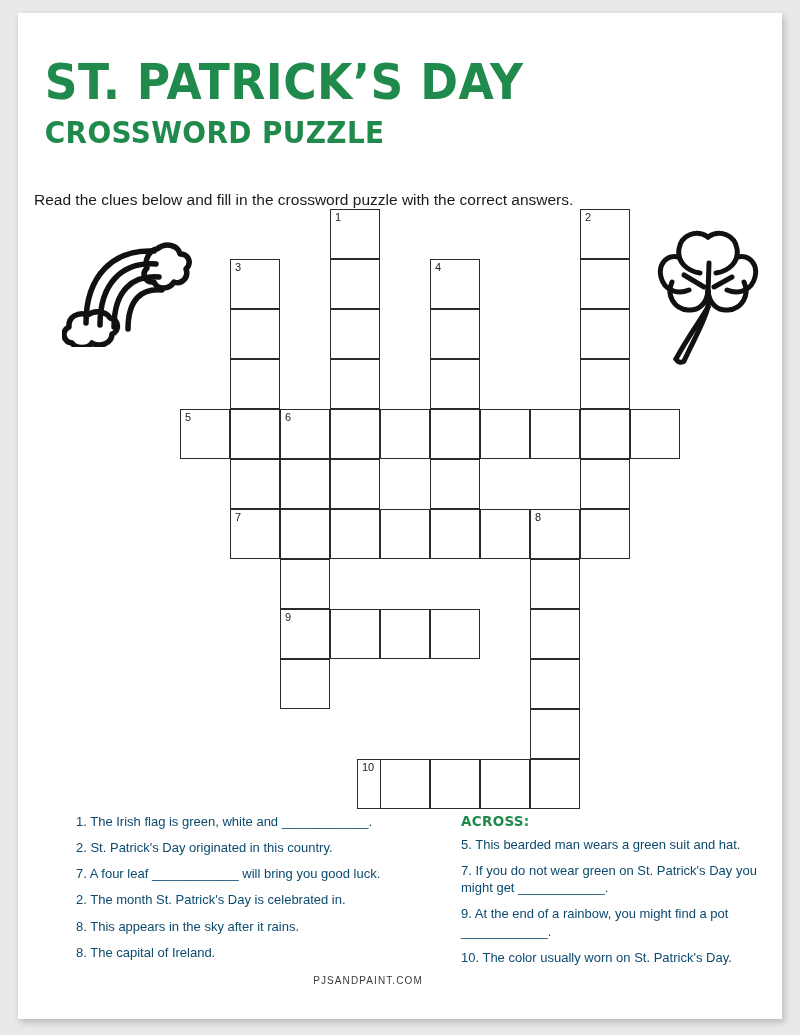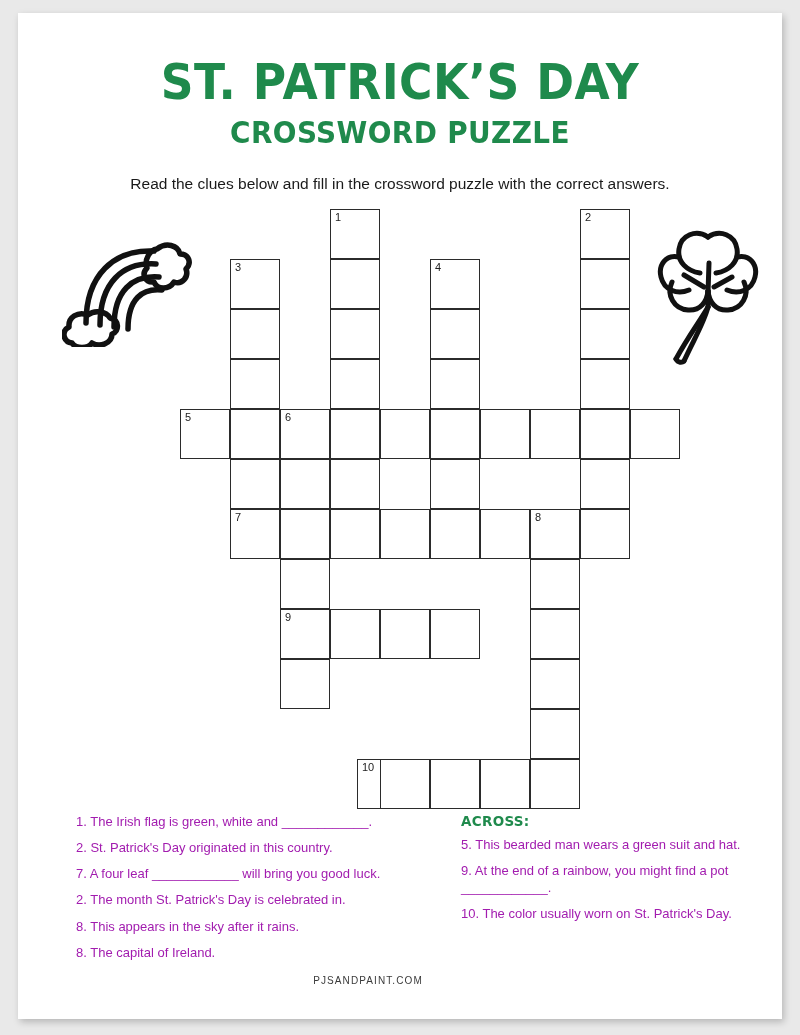--- a/index.html
+++ b/index.html
@@ -21,21 +21,20 @@
     width: 764px;
     height: 1006px;
     background: #ffffff;
     box-shadow: 2px 3px 7px rgba(0,0,0,0.22);
   }
 
   
   .header {
     position: absolute;
     left: 0; top: 0; width: 100%;
-    text-align: center;
   }
   .title-main {
     margin: 0;
     padding-top: 45px;
     font-size: 49px;
     line-height: 1.04;
     font-weight: 700;
     letter-spacing: 0.5px;
     color: #1f8a4c;
     font-family: "DejaVu Sans", sans-serif;
@@ -45,21 +44,21 @@
     margin: 0;
     padding-top: 6px;
     font-size: 30px;
     font-weight: 700;
     letter-spacing: 0.4px;
     color: #1f8a4c;
     font-family: "DejaVu Sans", sans-serif;
     transform: scaleX(0.93);
   }
   .instructions {
-    margin: 0;
+    margin: 16px;
     padding-top: 25px;
     font-size: 15.5px;
     color: #1a1a1a;
     font-family: "Liberation Sans", sans-serif;
   }
 
   
   .deco {
     position: absolute;
   }
@@ -111,21 +110,21 @@
     font-size: 13.5px;
     font-weight: 700;
     letter-spacing: 0.3px;
     color: #1f8a4c;
     font-family: "DejaVu Sans", sans-serif;
   }
   .clue-item {
     margin: 0 0 9px 0;
     font-size: 13px;
     line-height: 1.32;
-    color: #a21caf;
+    color: #0c4a6e;
     font-family: "Liberation Sans", sans-serif;
   }
 
   
   .footer {
     position: absolute;
     left: 0;
     top: 962px;
     width: 700px;
     text-align: center;
@@ -263,20 +262,21 @@
       <p class="clue-item">2. St. Patrick's Day originated in this country.</p>
       <p class="clue-item">7. A four leaf ____________ will bring you good luck.</p>
       <p class="clue-item">2. The month St. Patrick's Day is celebrated in.</p>
       <p class="clue-item">8. This appears in the sky after it rains.</p>
       <p class="clue-item">8. The capital of Ireland.</p>
     </div>
 
     <div class="clue-col across">
       <p class="clue-head">ACROSS:</p>
       <p class="clue-item">5. This bearded man wears a green suit and hat.</p>
+      <p class="clue-item">7. If you do not wear green on St. Patrick's Day you might get ____________.</p>
       <p class="clue-item">9. At the end of a rainbow, you might find a pot ____________.</p>
       <p class="clue-item">10. The color usually worn on St. Patrick's Day.</p>
     </div>
   </div>
 
   <div class="footer">PJSANDPAINT.COM</div>
 
 </div>
 
 </body></html>

